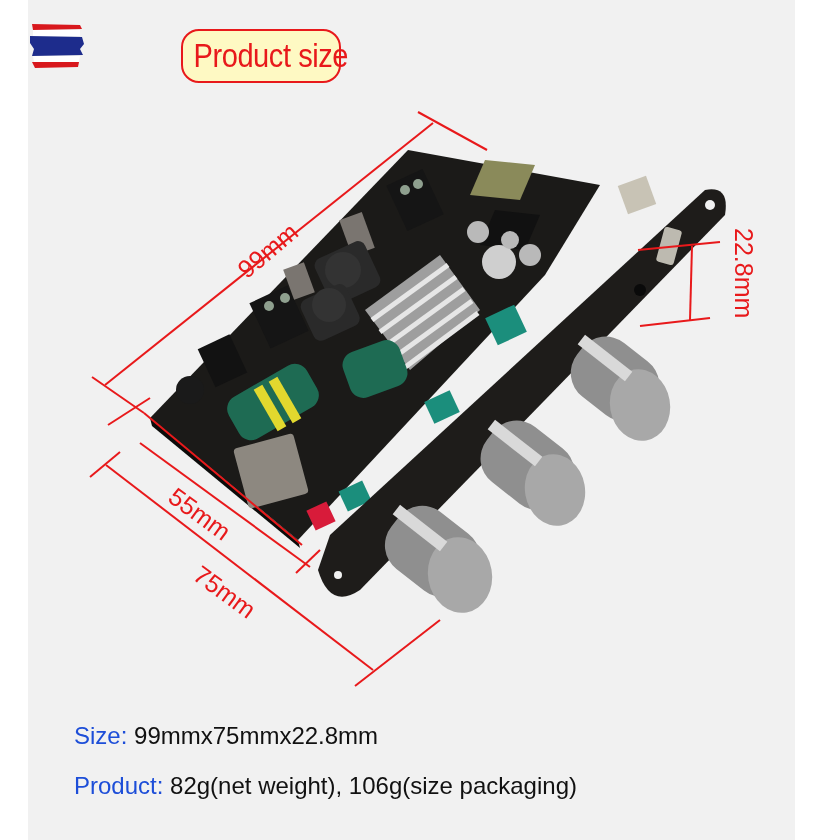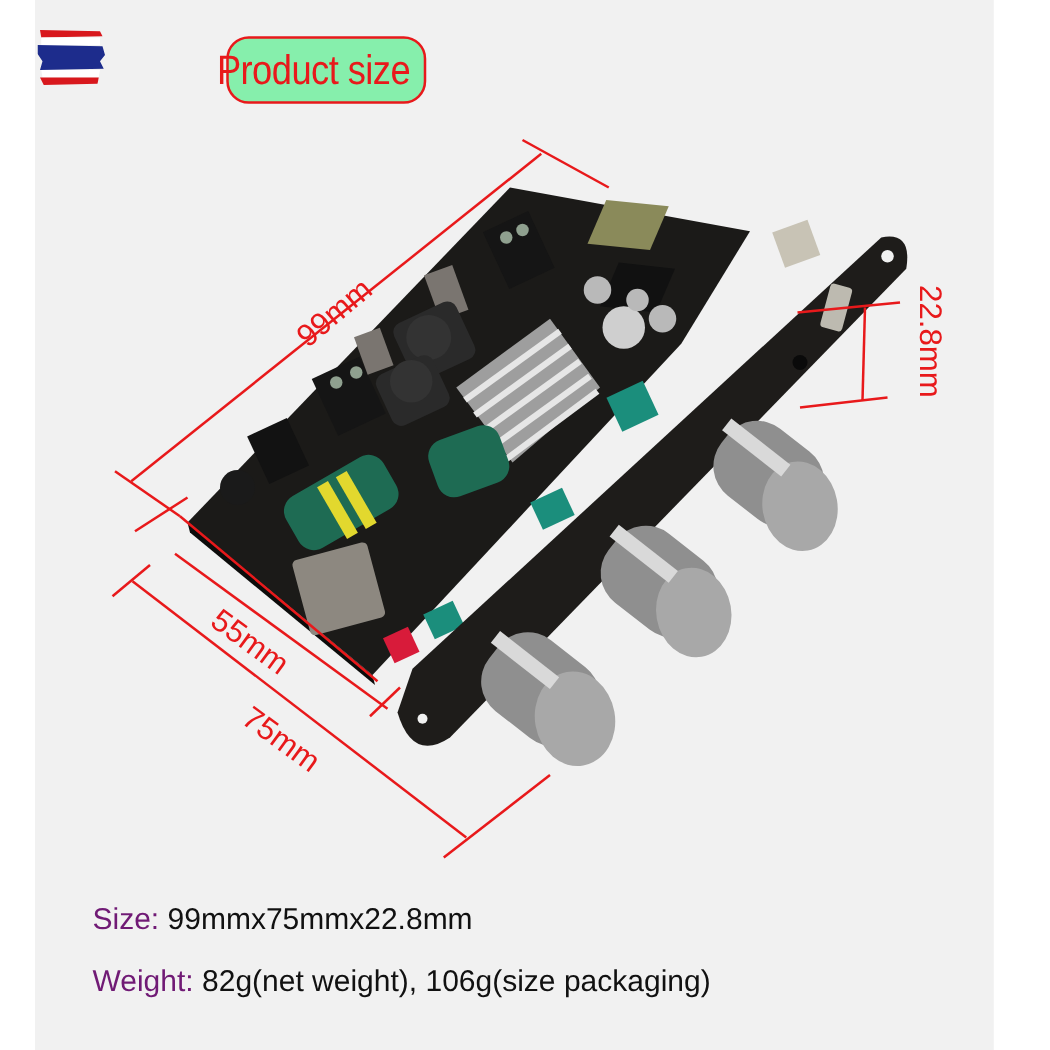--- a/index.html
+++ b/index.html
@@ -1,24 +1,24 @@
 <!DOCTYPE html>
 <html><head>
   <meta charset="utf-8">
   <style>
     html, body { margin: 0; padding: 0; }
     body { width: 840px; height: 840px; background: #ffffff; position: relative; overflow: hidden; font-family: "Liberation Sans", sans-serif; }
     .canvas { position: absolute; left: 28px; top: 0; width: 767px; height: 840px; background: #f1f1f1; }
     .flag { position: absolute; left: 30px; top: 22px; width: 54px; height: 48px; }
-    .title-badge { position: absolute; left: 181px; top: 29px; width: 160px; height: 54px; background: #86efac; border: 2px solid #e8191b; border-radius: 18px; box-sizing: border-box; display: flex; align-items: center; justify-content: flex-end; }
+    .title-badge { position: absolute; left: 181px; top: 29px; width: 160px; height: 54px; background: #fef9c3; border: 2px solid #e8191b; border-radius: 18px; box-sizing: border-box; display: flex; align-items: center; justify-content: flex-start; }
     .title-badge span { color: #e8191b; font-size: 33px; font-family: "Liberation Sans", sans-serif; letter-spacing: -0.5px; transform: scaleX(0.88); white-space: nowrap; }
     .scene { position: absolute; left: 0; top: 0; width: 840px; height: 840px; }
     .dim-label { position: absolute; color: #e8191b; font-size: 25px; font-family: "Liberation Sans", sans-serif; white-space: nowrap; transform-origin: left top; }
     .info { position: absolute; left: 74px; font-size: 24px; color: #111; white-space: nowrap; font-family: "Liberation Sans", sans-serif; }
-    .info .k { color: #701a75; }
+    .info .k { color: #1d4ed8; }
   </style>
 </head>
 <body>
 
 <div class="canvas"></div>
 
 <svg class="flag" viewBox="0 0 54 48">
   <path d="M2 2 L50 3 L52 7 L3 8 Z" fill="#d8181d"></path>
   <path d="M3 8 L50 8 L50 14 L3 14 Z" fill="#ffffff"></path>
   <path d="M0 14 L52 15 L54 22 L50 27 L53 33 L2 34 L4 27 L0 21 Z" fill="#1d2c8c"></path>
@@ -137,15 +137,15 @@
 <div class="dim-label" style="left:232px; top:262px; transform: rotate(-40deg);">99mm</div>
 <div class="dim-label" style="left:180px; top:482px; transform: rotate(36deg);">55mm</div>
 <div class="dim-label" style="left:205px; top:560px; transform: rotate(36deg);">75mm</div>
 <div class="dim-label" style="left:758px; top:228px; transform: rotate(90deg);">22.8mm</div>
 
 <div class="info" style="top:722px;">
   <span class="k">Size:</span>
   <span>99mmx75mmx22.8mm</span>
 </div>
 <div class="info" style="top:772px;">
-  <span class="k">Weight:</span>
+  <span class="k">Product:</span>
   <span>82g(net weight), 106g(size packaging)</span>
 </div>
 
 </body></html>

